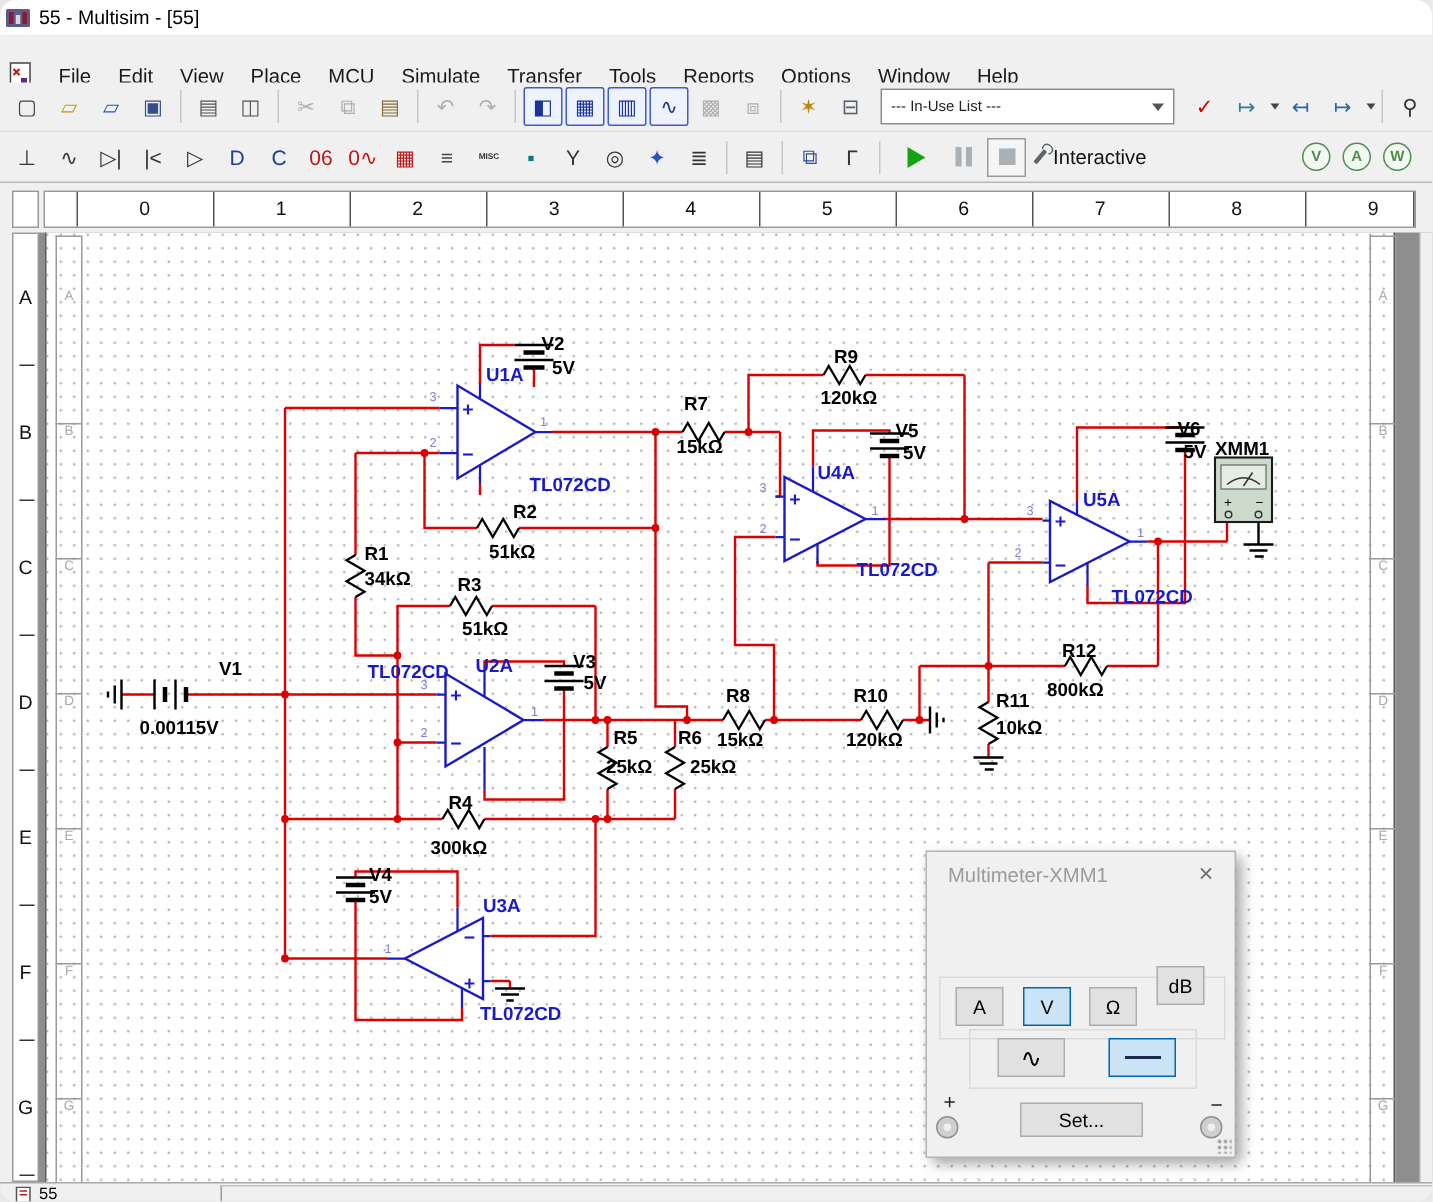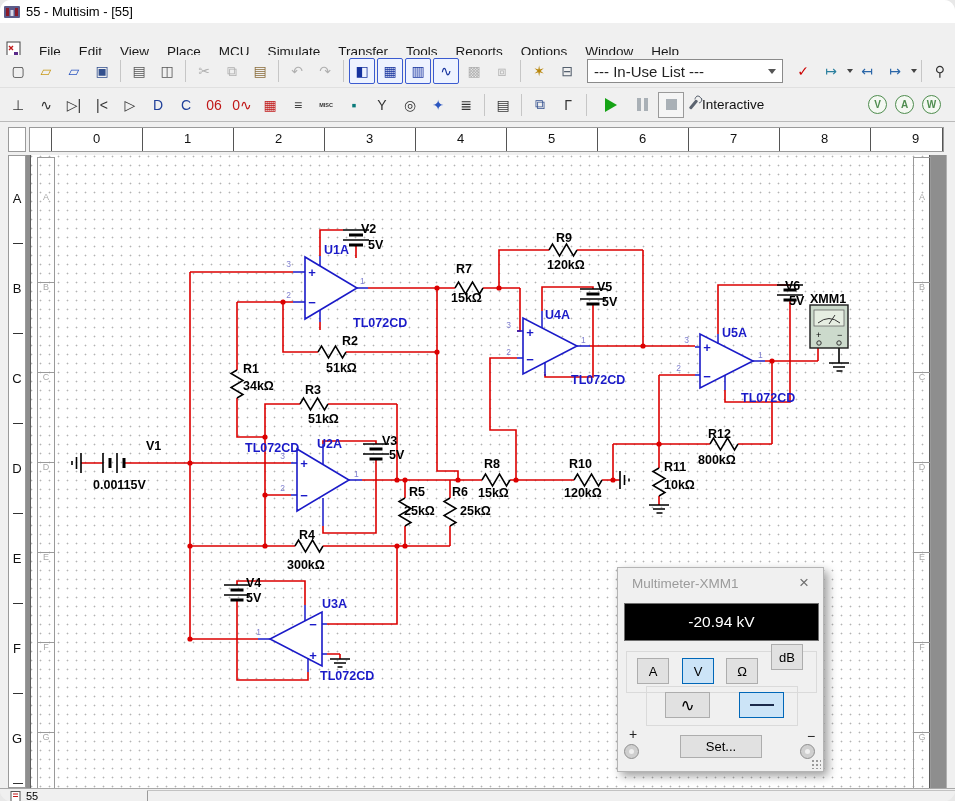--- a/index.html
+++ b/index.html
@@ -20,21 +20,21 @@
   
   .toolbar{position:absolute;left:0;width:100%;background:#f0f0f0;display:flex;align-items:center;box-sizing:border-box;}
   .tb1{top:55px;height:33px;border-bottom:1px solid #e0e0e0;padding-left:4px;}
   .tb2{top:88px;height:34px;border-bottom:1px solid #b9b9b9;padding-left:4px;}
   .tbtn{width:24px;height:24px;display:flex;align-items:center;justify-content:center;font-size:14px;color:#333;margin:0 1px;border:1px solid transparent;border-radius:2px;}
   .tbtn.framed{border:1px solid #3b5bd0;background:#eef3ff;color:#16339e;}
   .tbtn.dis{color:#b0b0b0;}
   .tbtn .tiny{font-size:5.5px;font-weight:bold;letter-spacing:0;}
   .tsep{width:1px;height:22px;background:#c6c6c6;margin:0 4px;}
   .darrow{width:0;height:0;border-left:3.5px solid transparent;border-right:3.5px solid transparent;border-top:4px solid #444;margin-left:2px;}
-  .combo{height:22px;width:182px;background:#fff;border:1px solid #8a8a8a;display:flex;align-items:center;justify-content:space-between;padding:0 6px;font-size:15px;color:#222;margin:0 6px;}
+  .combo{height:22px;width:182px;background:#fff;border:1px solid #8a8a8a;display:flex;align-items:center;justify-content:space-between;padding:0 6px;font-size:10px;color:#222;margin:0 6px;}
   .combo .chev{width:0;height:0;border-left:4px solid transparent;border-right:4px solid transparent;border-top:5px solid #555;}
   
   .run-btn{width:0;height:0;border-top:7px solid transparent;border-bottom:7px solid transparent;border-left:12px solid #15a315;margin:0 10px 0 14px;}
   .pause-btn{display:flex;gap:3px;margin:0 10px;}
   .pause-btn i{display:block;width:4px;height:13px;background:#a9b0b6;}
   .stop-wrap{width:24px;height:24px;border:1px solid #9a9a9a;background:#f5f5f5;display:flex;align-items:center;justify-content:center;margin-right:8px;}
   .stop-btn{width:11px;height:11px;background:#a9b0b6;}
   .interactive{display:flex;align-items:center;gap:7px;font-size:13.5px;color:#111;}
   .wrench{position:relative;width:3px;height:11px;background:#5c6470;transform:rotate(40deg);border-radius:1px;}
   .wrench:before{content:"";position:absolute;top:-5px;left:-2.5px;width:6px;height:5px;border:1.6px solid #5c6470;border-radius:50%;border-bottom-color:transparent;}
@@ -542,23 +542,20 @@
         <text x="681" y="371" class="lbl-pin" text-anchor="end">2</text>
         <text x="758" y="358" class="lbl-pin">1</text>
       </g>
   </svg>
 
   <div class="mm">
     <div class="mm-title">
       <span class="t">Multimeter-XMM1</span>
     </div>
     <div class="mm-close">×</div>
-    <div class="mm-display">
-      <span>-20.94 kV</span>
-    </div>
     <div class="mm-frame" style="left:8px;top:83px;width:189px;height:40px;"></div>
     <div class="mm-frame" style="left:28px;top:118px;width:150px;height:38px;"></div>
     <div class="mm-btn" style="left: 19px; top: 90px; width: 32px;">A</div><div class="mm-btn sel" style="left: 64px; top: 90px; width: 32px;">V</div><div class="mm-btn" style="left: 108px; top: 90px; width: 32px;">Ω</div><div class="mm-btn" style="left: 153px; top: 76px; width: 32px;">dB</div><span id="mm-modes"></span>
     <div class="mm-btn" style="left:47px;top:124px;width:45px;">
         <span class="mm-sine">∿</span>
       </div>
     <div class="mm-btn sel" style="left:121px;top:124px;width:45px;">
         <span class="mm-dcline"></span>
       </div>
     <span class="mm-pm" style="left:11px;top:158px;">+</span>

